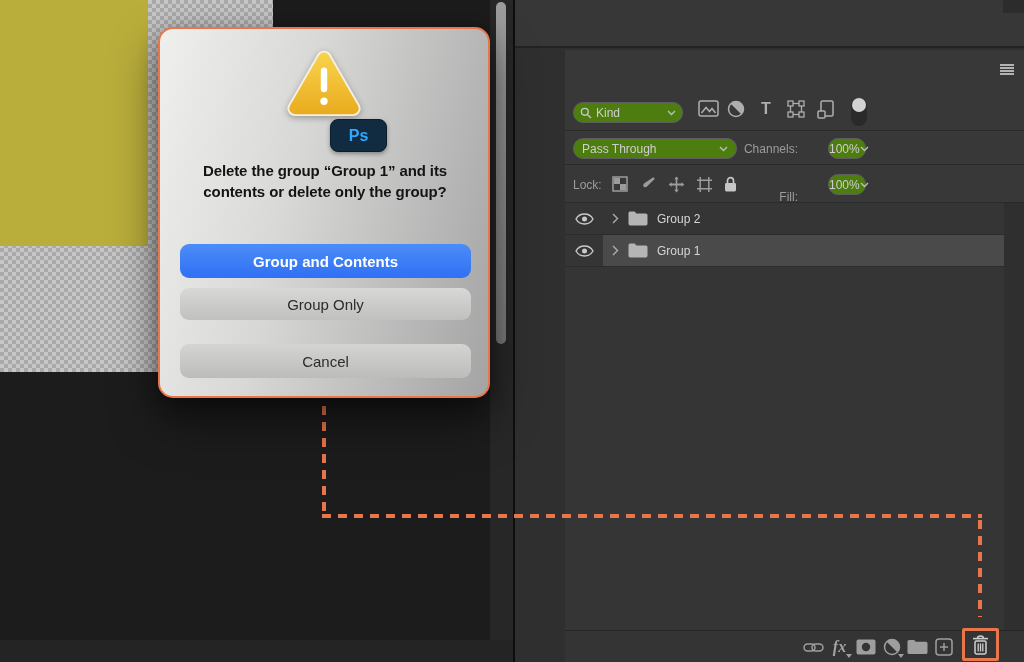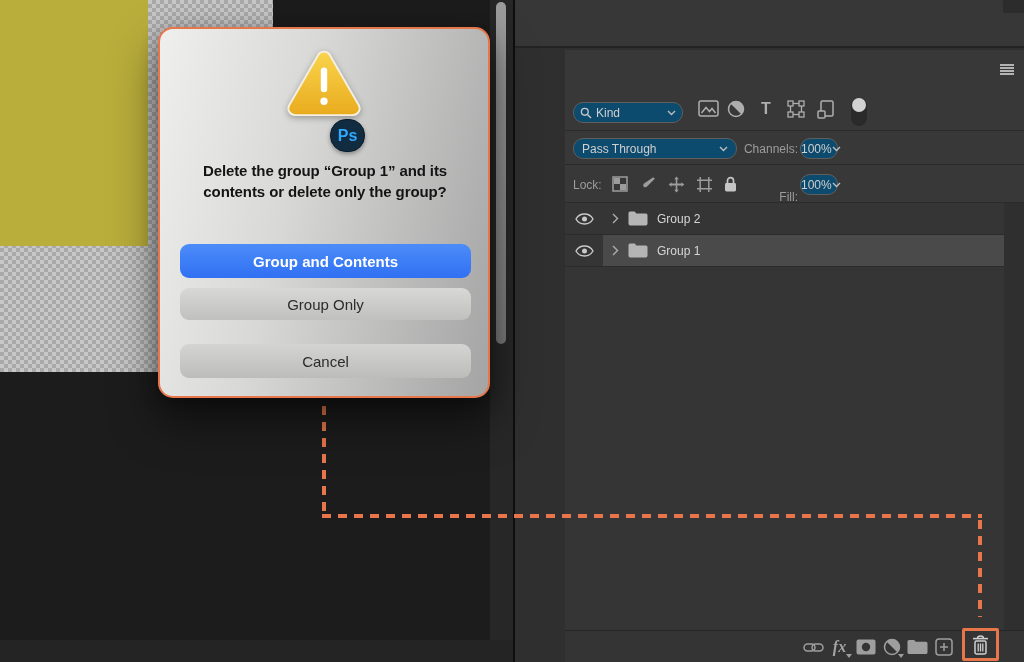--- a/index.html
+++ b/index.html
@@ -30,36 +30,36 @@
 
   
   #tab-bar { left:0; top:0; width:459px; height:38px; background:#2b2b2b; display:flex; }
   .tab { height:38px; line-height:38px; padding:0 17px; font-size:13px; color:#979797; cursor:default; }
   .tab.active { background:#3a3a3a; color:#dadada; }
   #panel-menu-icon { right:10px; top:14px; width:14px; height:11px; }
   #panel-menu-icon i { display:block; height:1.5px; background:#b3b3b3; margin-bottom:1.6px; }
 
   
   .prow { left:0; width:459px; background:#383838; border-bottom:1px solid #2a2a2a; }
-  .fieldbox { border:1px solid #5e5e5e; border-radius:10px; background:#0c4a6e; display:flex; align-items:center; }
+  .fieldbox { border:1px solid #5e5e5e; border-radius:10px; background:#4d7c0f; display:flex; align-items:center; }
   .flabel { font-size:12px; color:#9c9c9c; }
   .fval { font-size:12px; color:#cfcfcf; }
 
   
   #search-row { top:38px; height:43px; }
   #search-box { left:8px; top:14px; width:110px; height:21px; padding:0 6px; gap:4px; }
   .filter-icon { top:12px; width:21px; height:18px; }
   #toggle-pill { left:286px; top:10px; width:16px; height:28px; border-radius:8px; background:#2a2a2a; }
   #toggle-knob { left:1px; top:0px; width:14px; height:14px; border-radius:50%; background:#d2d2d2; }
 
   
   #blend-row { top:81px; height:34px; }
   #blend-select { left:8px; top:7px; width:164px; height:21px; padding:0 8px; justify-content:space-between; }
   #opacity-label { left:150px; top:11px; width:83px; text-align:right; }
-  .valbox { top:7px; width:38px; height:21px; }
+  .valbox { top:7px; width:38px; height:21px;margin-left:28px; }
   .valbox .num { flex:1; text-align:center; }
   .valbox .vdiv { width:1px; height:100%; background:#5e5e5e; }
   .valbox .chev { width:17px; display:flex; justify-content:center; }
   #opacity-box { left:235px; }
 
   
   #lock-row { top:115px; height:38px; }
   #lock-label { left:8px; top:13px; }
   .lock-icon { top:11px; width:17px; height:17px; }
   #fill-label { left:190px; top:13px; width:43px; text-align:right;margin-top:12px; }
@@ -90,21 +90,21 @@
   #dash-seg-1 { left:322px; top:406px; height:112px; }
   #dash-seg-2 { left:322px; top:514px; width:660px; }
   #dash-seg-3 { left:978px; top:520px; height:97px; }
 
   
   #dialog { left:158px; top:27px; width:332px; height:371px; border:2.5px solid #e8764b; border-radius:15px;
     background:linear-gradient(103deg,#efefed 0%,#d8d8d7 40%,#a4a4a4 100%);
     box-shadow:0 22px 45px rgba(0,0,0,.5), 0 4px 18px rgba(0,0,0,.3); }
   #dialog-icon { left:0; top:20px; width:100%; display:flex; justify-content:center; }
   #warning-triangle { filter:drop-shadow(0 2px 3px rgba(0,0,0,.3)); }
-  #ps-badge { left:170px; top:70px; width:35px; height:33px; border-radius:16px; background:#112b40;
+  #ps-badge { left:170px; top:70px; width:57px; height:33px; border-radius:8px; background:#112b40;
     border:1px solid #0b1e2e; display:flex; align-items:center; justify-content:center;
     font-size:16px; font-weight:bold; color:#31a8ff; box-shadow:0 2px 4px rgba(0,0,0,.35); }
   #dialog-message { left:15px; top:131px; width:300px; text-align:center; font-size:15px; font-weight:bold;
     color:#141414; line-height:1.42; letter-spacing:-.1px; }
   .dlg-btn { left:20px; width:291px; border-radius:9px; display:flex; align-items:center; justify-content:center;
     font-size:15px; cursor:default; }
   #btn-primary { top:215px; height:34px; background:linear-gradient(#4c8cf9,#3070f3); color:#fff; font-weight:bold; }
   #btn-secondary { top:259px; height:32px; background:linear-gradient(#d8d8d7,#c0c0bf); color:#2c2c2c; }
   #btn-cancel { top:315px; height:34px; background:linear-gradient(#d4d4d3,#bcbcbb); color:#2c2c2c; }
 </style>

